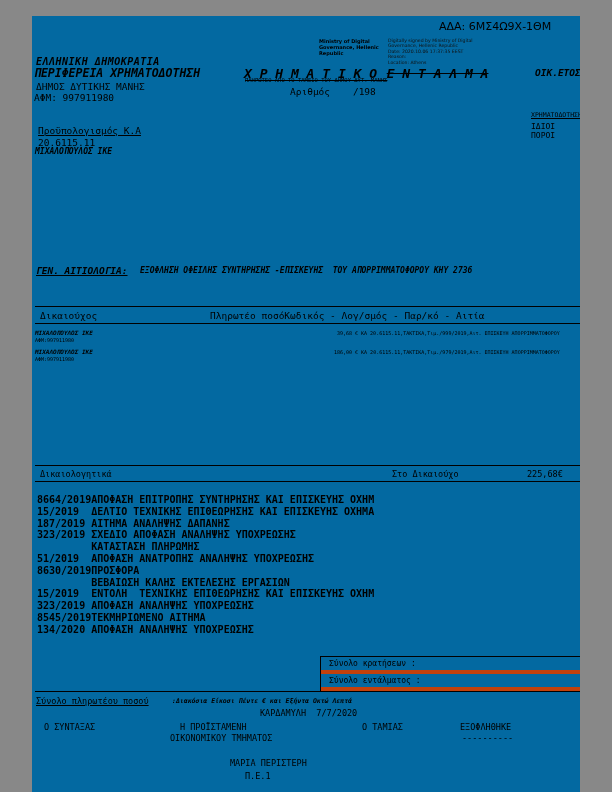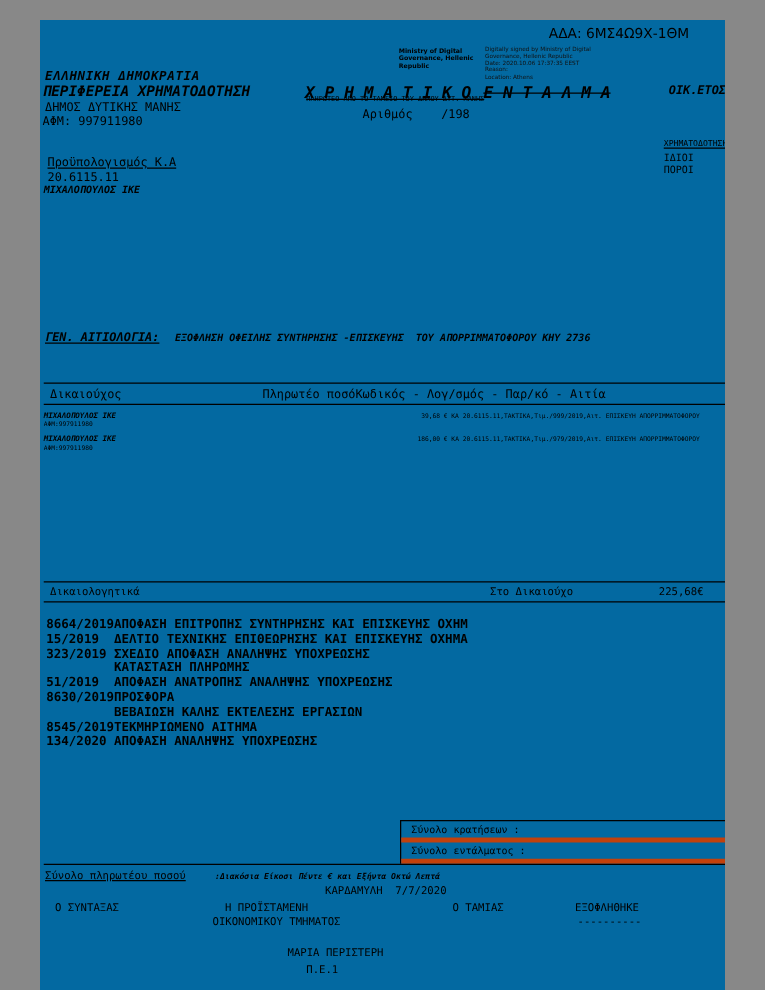--- a/index.html
+++ b/index.html
@@ -96,25 +96,28 @@
 
   <div class="abs hr" style="left:3px;top:449px;width:606px;"></div>
   <div class="abs mono f85" style="left:8px;top:453px;">Δικαιολογητικά</div>
   <div class="abs mono f85" style="left:360px;top:453px;">Στο Δικαιούχο</div>
   <div class="abs mono f85" style="left:495px;top:453px;">225,68€</div>
   <div class="abs hr" style="left:3px;top:465px;width:606px;"></div>
 
   <div class="abs" style="left:5px;top:478px;">
     <div class="mono f7 pre">8664/2019ΑΠΟΦΑΣΗ ΕΠΙΤΡΟΠΗΣ ΣΥΝΤΗΡΗΣΗΣ ΚΑΙ ΕΠΙΣΚΕΥΗΣ ΟΧΗΜ</div>
     <div class="mono f7 pre">15/2019  ΔΕΛΤΙΟ ΤΕΧΝΙΚΗΣ ΕΠΙΘΕΩΡΗΣΗΣ ΚΑΙ ΕΠΙΣΚΕΥΗΣ ΟΧΗΜΑ</div>
+    <div class="mono f7 pre">187/2019 ΑΙΤΗΜΑ ΑΝΑΛΗΨΗΣ ΔΑΠΑΝΗΣ</div>
     <div class="mono f7 pre">323/2019 ΣΧΕΔΙΟ ΑΠΟΦΑΣΗ ΑΝΑΛΗΨΗΣ ΥΠΟΧΡΕΩΣΗΣ</div>
     <div class="mono f7 pre">         ΚΑΤΑΣΤΑΣΗ ΠΛΗΡΩΜΗΣ</div>
     <div class="mono f7 pre">51/2019  ΑΠΟΦΑΣΗ ΑΝΑΤΡΟΠΗΣ ΑΝΑΛΗΨΗΣ ΥΠΟΧΡΕΩΣΗΣ</div>
     <div class="mono f7 pre">8630/2019ΠΡΟΣΦΟΡΑ</div>
     <div class="mono f7 pre">         ΒΕΒΑΙΩΣΗ ΚΑΛΗΣ ΕΚΤΕΛΕΣΗΣ ΕΡΓΑΣΙΩΝ</div>
+    <div class="mono f7 pre">15/2019  ΕΝΤΟΛΗ  ΤΕΧΝΙΚΗΣ ΕΠΙΘΕΩΡΗΣΗΣ ΚΑΙ ΕΠΙΣΚΕΥΗΣ ΟΧΗΜ</div>
+    <div class="mono f7 pre">323/2019 ΑΠΟΦΑΣΗ ΑΝΑΛΗΨΗΣ ΥΠΟΧΡΕΩΣΗΣ</div>
     <div class="mono f7 pre">8545/2019ΤΕΚΜΗΡΙΩΜΕΝΟ ΑΙΤΗΜΑ</div>
     <div class="mono f7 pre">134/2020 ΑΠΟΦΑΣΗ ΑΝΑΛΗΨΗΣ ΥΠΟΧΡΕΩΣΗΣ</div>
   </div>
 
   <div class="abs totalsbox" style="left:288px;top:640px;width:320px;">
     <div class="trow">
       <span class="mono f8">Σύνολο κρατήσεων :</span>
       <span class="mono f8">0,00 €</span>
     </div>
     <div class="trow">

